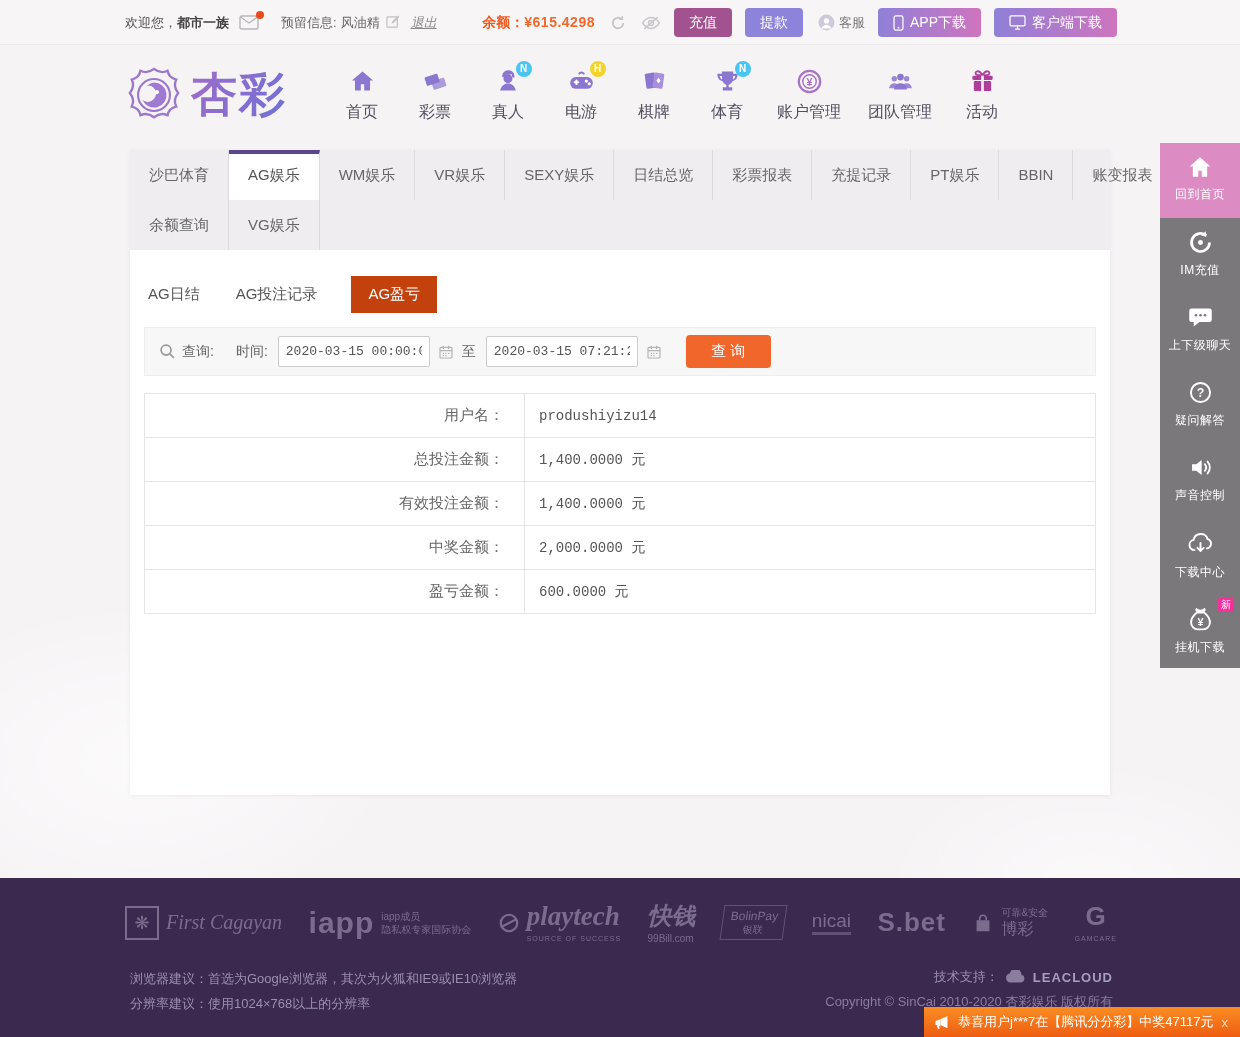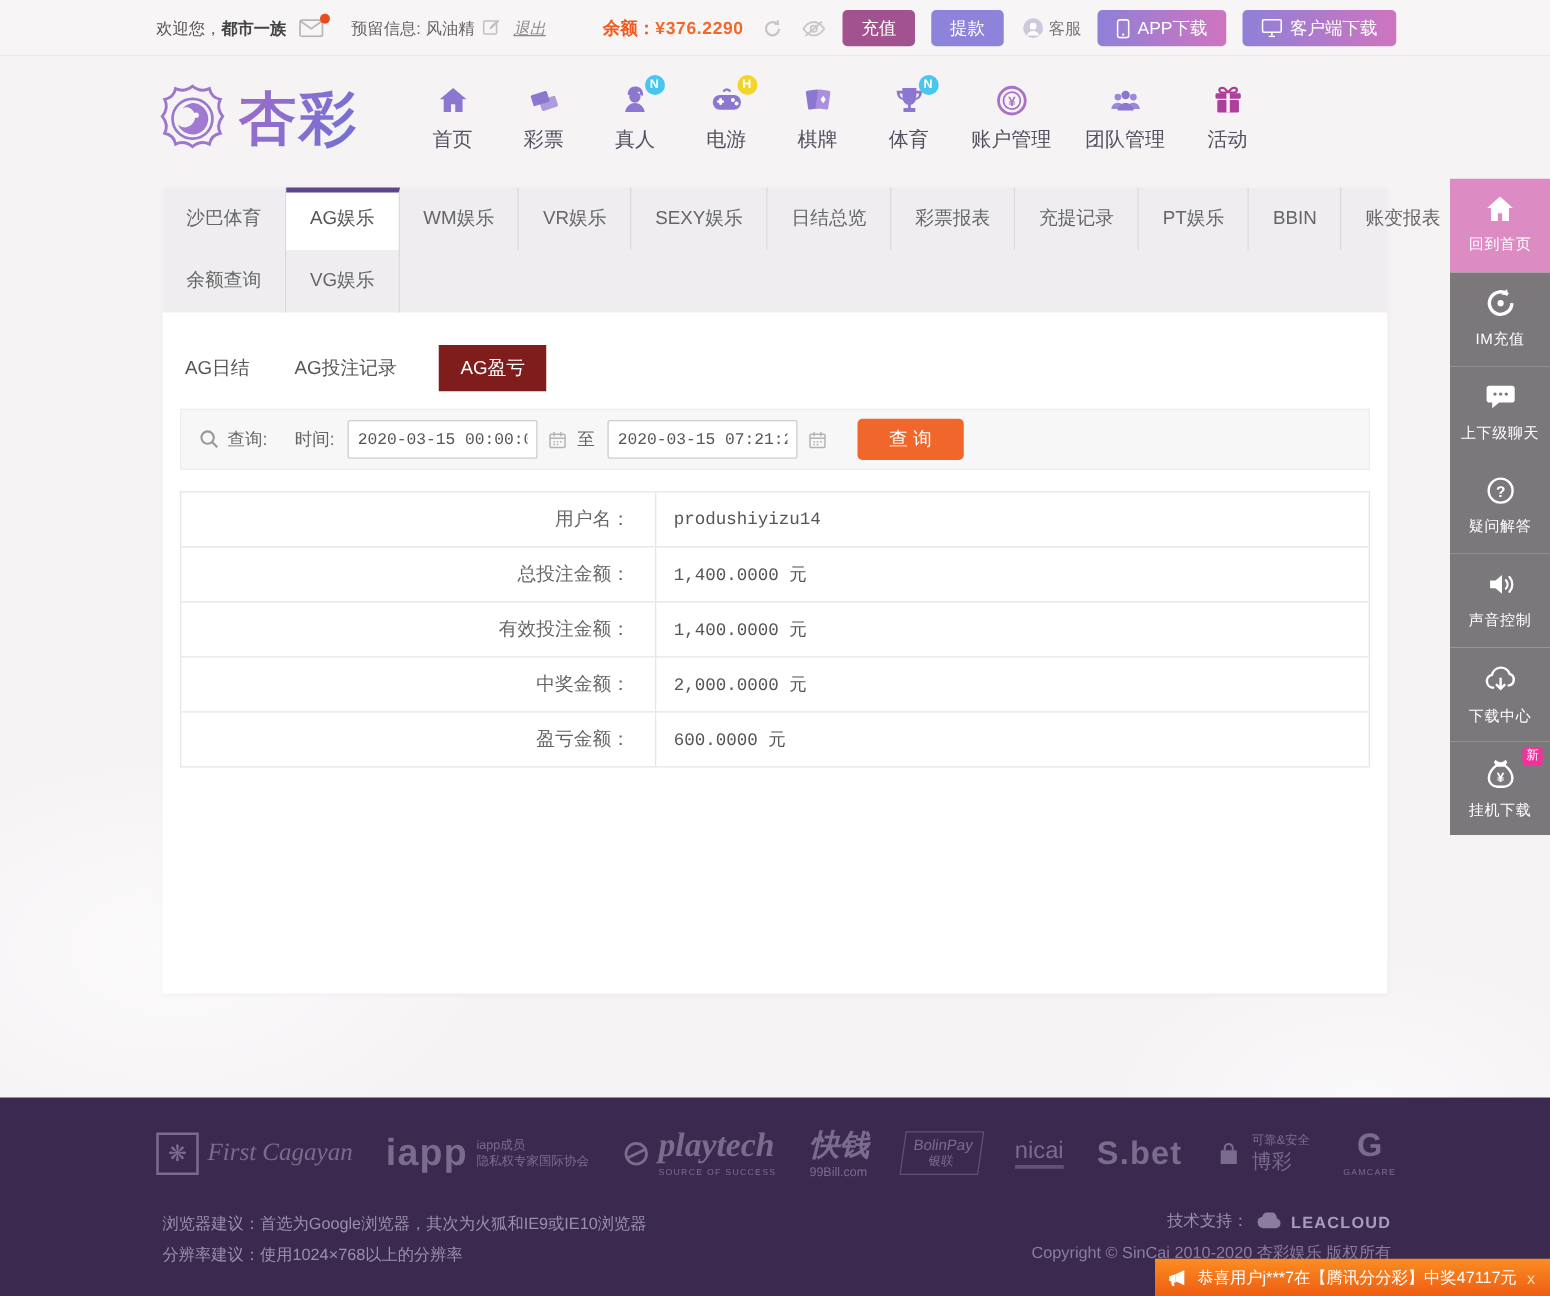--- a/index.html
+++ b/index.html
@@ -46,21 +46,21 @@
 
   
   .maincard { position:absolute; left:130px; top:150px; width:980px; height:645px; background:#fff; box-shadow:0 1px 4px rgba(80,60,100,.08); }
   .tabbar { background:#efedf0; }
   .tabrow { display:flex; height:50px; }
   .tab { padding:0 19px; line-height:50px; font-size:15px; color:#666; border-right:1px solid #dcdadd; cursor:pointer; white-space:nowrap; }
   .tab.active { background:#fff; border-top:4px solid #5b4689; line-height:42px; color:#555; }
   .content { padding:24px 14px 0 14px; }
   .subtabs { display:flex; gap:32px; align-items:center; margin:2px 0 14px 2px; }
   .subtab { font-size:15px; color:#555; cursor:pointer; padding:9px 2px; }
-  .subtab.active { background:#7f1d1d; color:#fff; padding:9px 17px; }
+  .subtab.active { background:#c2410c; color:#fff; padding:9px 17px; }
 
   .querybar { height:49px; background:#f8f7f8; border:1px solid #ededed; display:flex; align-items:center; padding:0 14px; font-size:14px; color:#666; }
   .q-label { margin:0 6px; }
   .q-time { margin:0 10px 0 16px; }
   .dtinput { width:152px; height:31px; border:1px solid #ccc; border-radius:2px; background:#fff; color:#555;
              font-family:"Liberation Mono",monospace; font-size:13px; padding:0 7px; }
   .cal { margin:0 8px; display:flex; align-items:center; cursor:pointer; }
   .q-to { color:#666; }
   .query-btn { width:85px; height:33px; background:#f1662b; border:none; border-radius:4px; color:#fff; font-size:15px;
                margin-left:16px; cursor:pointer; font-family:inherit; }
@@ -128,21 +128,21 @@
       <span class="tb-msg">预留信息:</span>
       <span class="tb-msg tb-msg-val">风油精</span>
       <span class="edit-icon">
         <svg width="15" height="15" viewBox="0 0 16 16">
             <rect x="1" y="3" width="11" height="11" rx="1" fill="none" stroke="#c3c0c3" stroke-width="1.3"></rect>
             <path d="M6 10l1.8-.4 6.5-6.5-1.4-1.4L6.4 8.2z" fill="#c3c0c3"></path>
           </svg>
       </span>
       <span class="tb-logout">退出</span>
 
-      <span class="tb-balance"><span>余额：</span><span class="val">¥376.2290</span></span>
+      <span class="tb-balance"><span>余额：</span><span class="val">¥615.4298</span></span>
       <span class="tb-mini">
         <svg width="18" height="18" viewBox="0 0 24 24" fill="none" stroke="#c7c4c7" stroke-width="2.4">
             <path d="M19 12a7 7 0 11-2.2-5.1"></path>
             <path d="M17.6 2.8l.3 4.4-4.3-.6" stroke-width="2"></path>
           </svg>
       </span>
       <span class="tb-mini">
         <svg width="20" height="16" viewBox="0 0 24 18" fill="none" stroke="#cbc8cb" stroke-width="1.8">
             <path d="M2 9c3-4.5 7-6.5 10-6.5S19 4.5 22 9c-3 4.5-7 6.5-10 6.5S5 13.5 2 9z"></path>
             <circle cx="12" cy="9" r="3"></circle>

